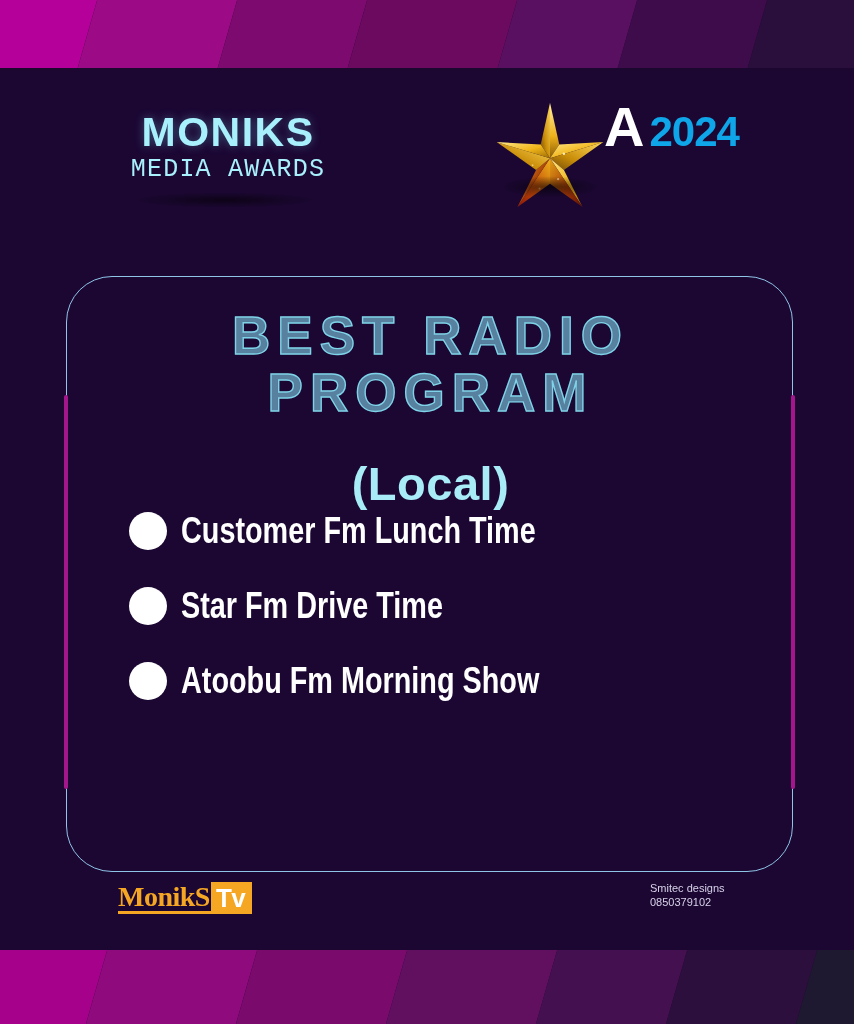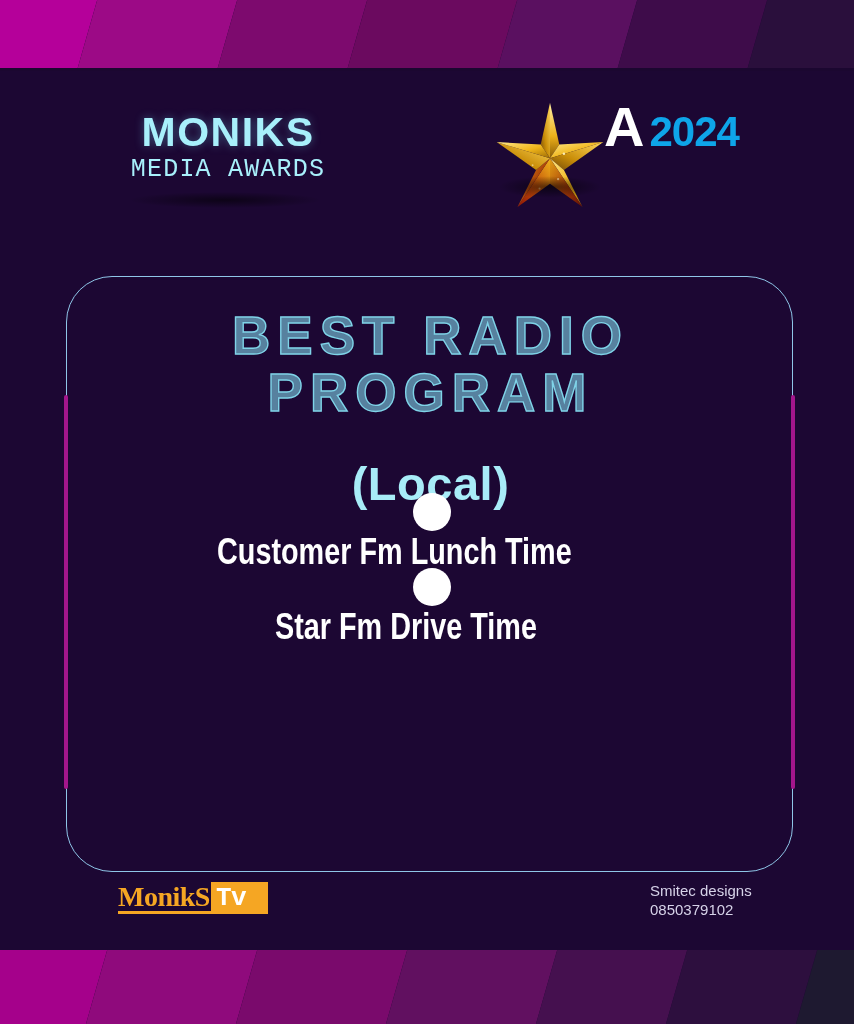--- a/index.html
+++ b/index.html
@@ -207,21 +207,20 @@
   .nominees {
     position: absolute;
     top: 216px;
     left: 62px;
     width: 620px;
   }
   .nominee {
     display: flex;
     align-items: center;
     height: 75px;
-    flex-direction: column;
   }
   .nominee-bullet {
     width: 38px;
     height: 38px;
     border-radius: 50%;
     background: #ffffff;
     flex: 0 0 auto;
     margin-right: 14px;
   }
   .nominee-label {
@@ -258,34 +257,34 @@
     font-size: 28px;
     color: #f5a623;
     line-height: 30px;
     border-bottom: 3px solid #f5a623;
     padding-right: 1px;
     letter-spacing: -0.5px;
   }
   .monikstv-tv {
     background: #f5a623;
     color: #ffffff;
-    font-family: Liberation Mono, monospace;
+    font-family: Liberation Sans, sans-serif;
     font-weight: bold;
     font-size: 26px;
     line-height: 33px;
-    padding: 0 22px 0 5px;
+    padding: 0 7px 0 5px;
     letter-spacing: -0.5px;
   }
 
   .credit {
     position: absolute;
     left: 650px;
     top: 8px;
     font-family: "Liberation Sans", sans-serif;
-    font-size: 15px;
+    font-size: 11px;
     line-height: 1.25;
     color: #d6d2e8;
   }
 </style>
 </head>
 <body>
 
 <div id="poster">
 
   <div class="band band-top" id="band-top">
@@ -380,20 +379,24 @@
 
     <div class="nominees" id="nominee-list">
         <div class="nominee">
           <span class="nominee-bullet"></span>
           <span class="nominee-label">Customer Fm Lunch Time</span>
         </div>
         <div class="nominee">
           <span class="nominee-bullet"></span>
           <span class="nominee-label">Star Fm Drive Time</span>
         </div>
+        <div class="nominee">
+          <span class="nominee-bullet"></span>
+          <span class="nominee-label">Atoobu Fm Morning Show</span>
+        </div>
       </div>
   </div>
 
   <div class="footer">
     <div class="monikstv">
       <span class="monikstv-word">MonikS</span>
       <span class="monikstv-tv">Tv</span>
     </div>
 
     <div class="credit">

